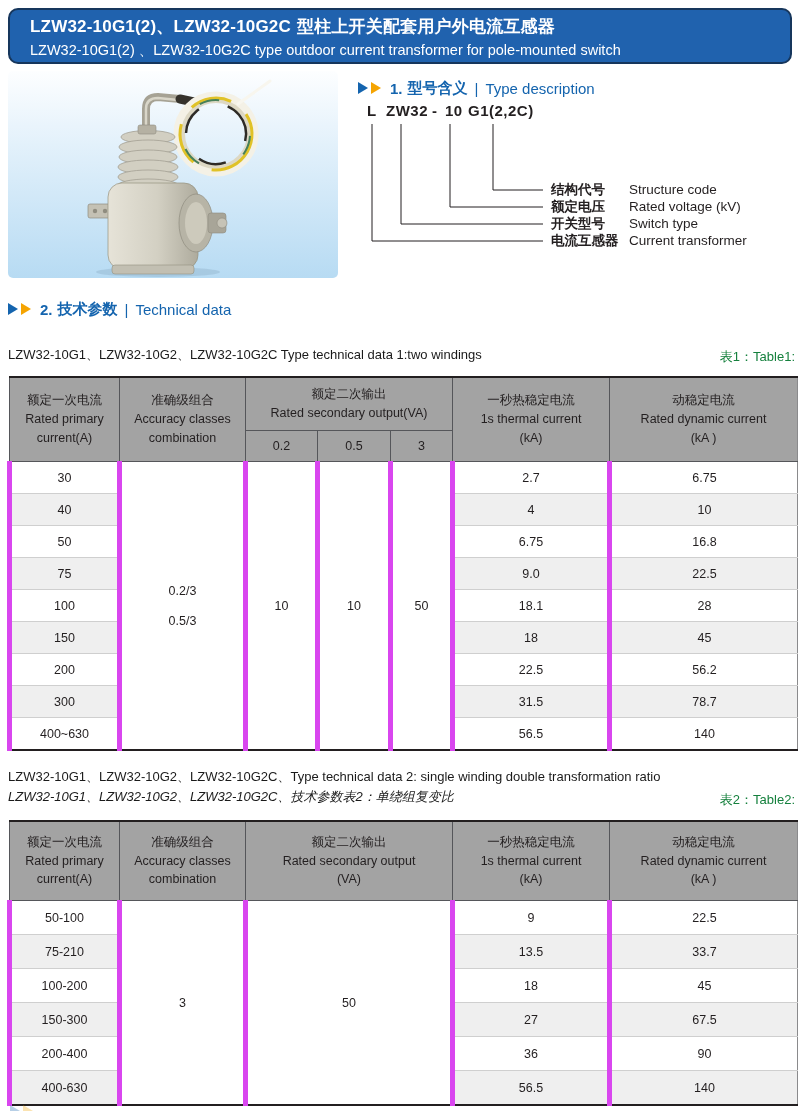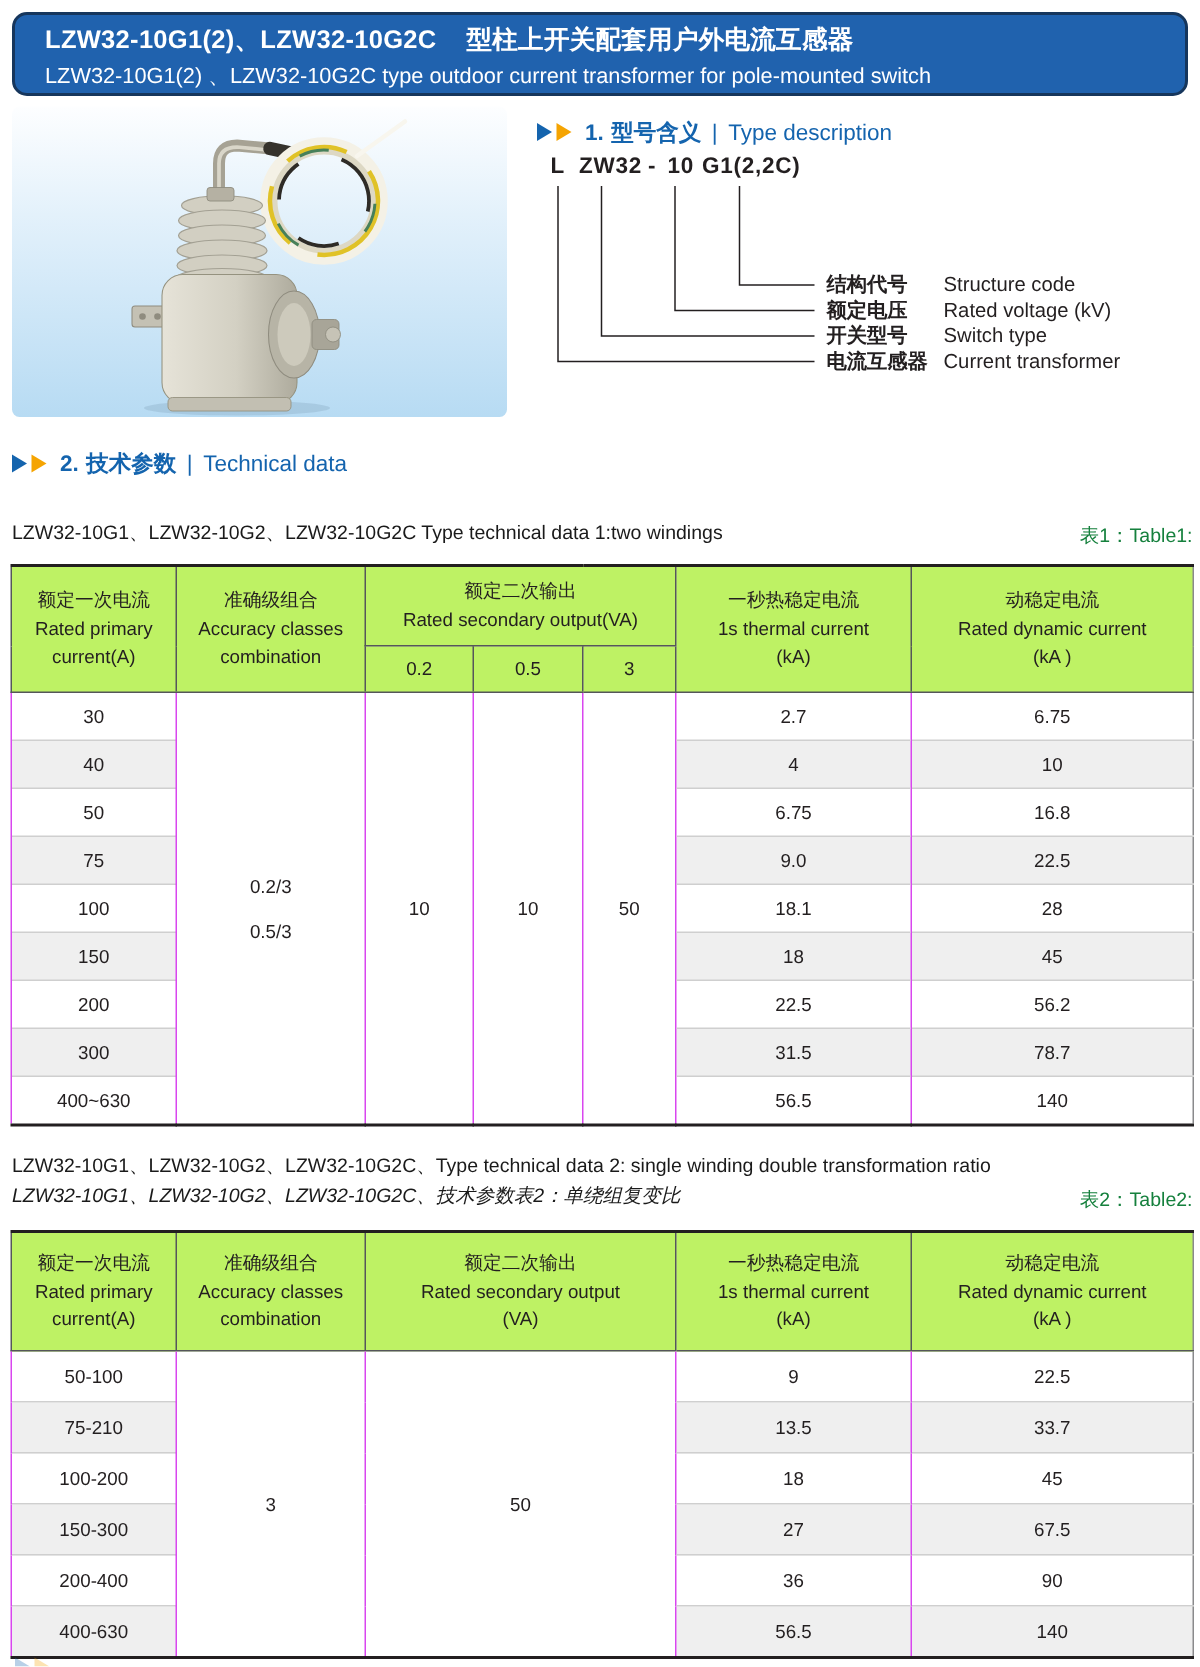--- a/index.html
+++ b/index.html
@@ -7,21 +7,21 @@
     position:relative;width:800px;height:1111px;background:#ffffff;overflow:hidden;
     font-family:"Liberation Sans","DejaVu Sans",sans-serif;color:#231f20;
   }
   
   .banner{
     position:absolute;left:8px;top:8px;width:784px;height:56px;box-sizing:border-box;
     background:#2062ae;border:2px solid #16365c;border-radius:10px;
     color:#fff;padding:5px 10px 0 20px;
   }
   .banner-l1{font-size:17px;font-weight:bold;white-space:nowrap;letter-spacing:.2px;}
-  .banner-l1 .zh{margin-left:20px;}
+  .banner-l1 .zh{margin-left:6px;}
   .banner-l2{font-size:14.5px;margin-top:3px;white-space:nowrap;}
   
   .photo{
     position:absolute;left:8px;top:71px;width:330px;height:207px;border-radius:5px;
     background:linear-gradient(180deg,#fdfeff 0%,#e3f1fb 35%,#b7dbf3 100%);
     overflow:hidden;
   }
   
   .sec-head{position:absolute;display:flex;align-items:center;font-size:15px;color:#1464ae;height:20px;}
   .tri{width:0;height:0;border-style:solid;border-width:6.5px 0 6.5px 10px;border-color:transparent;margin-right:3px;}
@@ -41,25 +41,25 @@
   .caption{position:absolute;left:8px;font-size:13px;white-space:nowrap;color:#1a1a1a;}
   .tbl-label{position:absolute;right:5px;font-size:13px;color:#15803d;}
   
   table.dtable{
     position:absolute;left:7px;width:788px;border-collapse:collapse;table-layout:fixed;
     font-size:12.5px;text-align:center;color:#231f20;
     border-top:2px solid #231f20;border-bottom:2px solid #231f20;
     border-left:1px solid #8a8a8c;border-right:1px solid #8a8a8c;
   }
   .dtable th{
-    background:#bef264;font-weight:normal;line-height:1.5;padding:3px 2px;
+    background:#a3a3a3;font-weight:normal;line-height:1.5;padding:3px 2px;
     border-left:1px solid #55565a;border-bottom:1px solid #55565a;vertical-align:middle;
   }
   .dtable td{
-    border-left:1px solid #d946ef;border-top:1px solid #cfcfcf;
+    border-left:5px solid #d946ef;border-top:1px solid #cfcfcf;
     vertical-align:middle;padding:0 2px;
   }
   #t1 tbody td{height:31px;}
   #t2 tbody td{height:33px;}
   #t1 thead tr.main th{height:46px;}
   #t1 thead tr.subhead th{height:24px;}
   #t2 thead th{height:72px;}
   tr.alt td{background:#efefef;}
   td.merged{background:#ffffff;}
   .acc-line2{margin-top:16px;}

